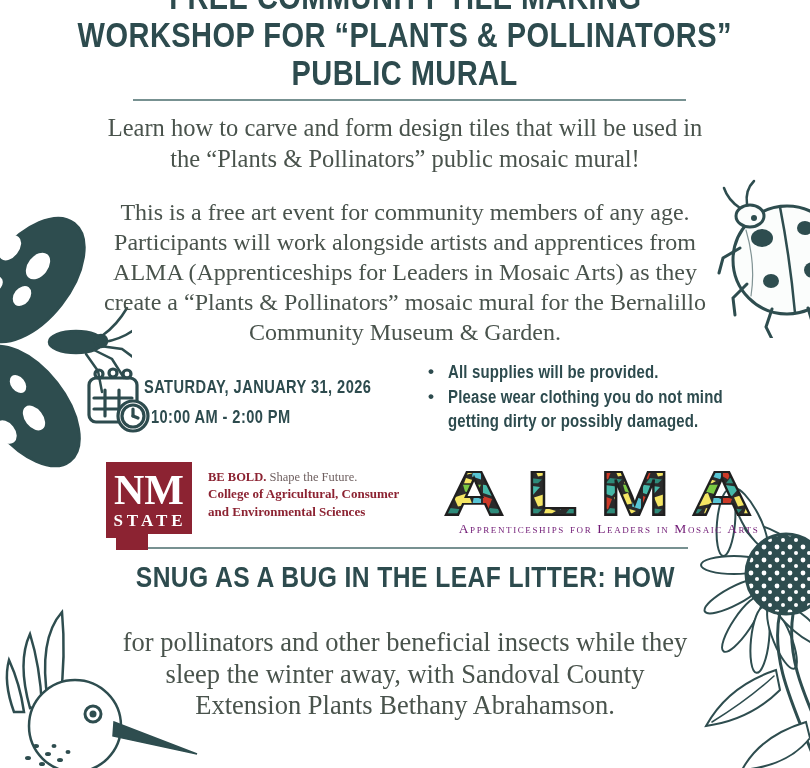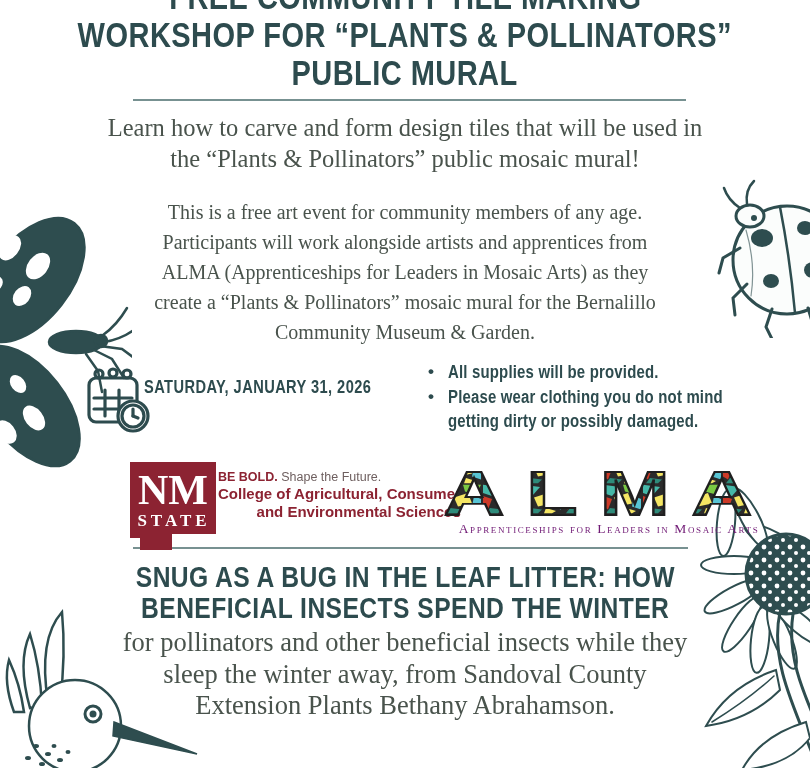--- a/index.html
+++ b/index.html
@@ -12,40 +12,40 @@
   .hline>span{display:inline-block;transform:scale(0.88,1.06);transform-origin:center;letter-spacing:.5px;}
   .title{top:-22px;left:0;width:810px;text-align:center;font-size:33px;line-height:38px;}
   .h2{top:561px;left:0;width:810px;text-align:center;font-size:28px;line-height:31px;}
   
   .divider{position:absolute;height:2px;background:#5F7E7E;opacity:.85;}
   .div1{top:99px;left:133px;width:553px;}
   .div2{top:547px;left:133px;width:555px;}
   
   .para{position:absolute;left:55px;width:700px;text-align:center;color:#49534C;}
   .p1{top:112px;font-size:24.5px;line-height:31px;}
-  .p2{top:197px;font-size:20px;line-height:30px;}
+  .p2{top:197px;font-size:24px;line-height:30px;}
   .p3{top:627px;font-size:26.5px;line-height:31.5px;}
   
   .cal{left:86px;top:366px;}
   .dateblock{left:144px;top:373px;color:#2D4B4E;font-family:"Liberation Sans",sans-serif;
              font-weight:700;font-size:17px;line-height:30px;}
   .dateblock .hl{display:block;white-space:nowrap;}
   .dateblock .hl>span{display:inline-block;transform:scale(0.86,1.05);transform-origin:left center;letter-spacing:.5px;}
   .dateblock .time>span{margin-left:7px;}
   .notes{left:428px;top:360px;width:345px;color:#2D4B4E;font-family:"Liberation Sans",sans-serif;
          font-weight:700;font-size:17px;line-height:23px;margin:0;padding:0;list-style:none;}
   .notes li{display:flex;margin:0 0 2px 0;}
   .notes .dot{width:20px;flex:0 0 20px;font-size:17px;}
   .notes .ntext{display:inline-block;transform:scale(0.88,1.04);transform-origin:left top;letter-spacing:.2px;}
   
-  .nmsu{left:106px;top:462px;display:flex;gap:0;align-items:flex-start;font-family:"Liberation Sans",sans-serif;margin-left:24px;}
-  .nmsu-text{padding-top:7px;}
+  .nmsu{left:106px;top:462px;display:flex;gap:14px;align-items:flex-start;font-family:"Liberation Sans",sans-serif;}
+  .nmsu-text{padding-top:7px;font-family:Liberation Serif, serif;}
   .tagline{font-size:12.5px;line-height:16px;color:#6E5F5F;}
   .tagline .bold{font-weight:700;color:#8C2332;}
-  .college{font-size:15px;line-height:18px;font-weight:700;color:#8C2332;text-align:right;}
+  .college{font-size:13px;line-height:18px;font-weight:700;color:#8C2332;}
   
   .alma{left:413px;top:454px;width:334px;text-align:center;margin-left:29px;}
   .alma-caption{margin-top:1px;font-family:"Liberation Serif",serif;font-variant:small-caps;
                 font-size:13.5px;letter-spacing:1.6px;color:#701a75;white-space:nowrap;}
   svg{display:block;}
   .art{position:absolute;z-index:0;}
   .txt{z-index:2;}
 </style>
 </head>
 <body>
@@ -193,20 +193,21 @@
         <line x1="8" y1="43" x2="46" y2="43"></line>
         <circle cx="47" cy="50" r="15" fill="#ffffff"></circle>
         <circle cx="47" cy="50" r="11"></circle>
         <line x1="47" y1="50" x2="47" y2="43"></line>
         <line x1="47" y1="50" x2="52" y2="52"></line>
       </g>
     </svg>
   </div>
   <div class="layer txt dateblock">
     <div class="hl"><span>SATURDAY, JANUARY 31, 2026</span></div>
+    <div class="hl time"><span>10:00 AM - 2:00 PM</span></div>
   </div>
 
   <ul class="layer txt notes">
     <li>
       <span class="dot">•</span>
       <span class="ntext">All supplies will be provided.</span>
     </li>
     <li>
       <span class="dot">•</span>
       <span class="ntext">Please wear clothing you do not mind getting dirty or possibly damaged.</span>
@@ -244,22 +245,21 @@
       </defs>
       <text x="167" y="82" text-anchor="middle" transform="scale(1,0.75)" font-family="Liberation Sans, sans-serif" font-weight="700" font-size="84" letter-spacing="22" fill="url(#mosaic)" stroke="#1f1f1f" stroke-width="2.5">ALMA</text>
     </svg>
     <div class="alma-caption">Apprenticeships for Leaders in Mosaic Arts</div>
   </div>
 
   <div class="divider div2"></div>
 
   <div class="layer txt h2 heading">
     <div class="hline"><span>SNUG AS A BUG IN THE LEAF LITTER: HOW</span></div>
-    <div class="hline"><span>BENEFICIAL INSECTS SPEND THE WINTER</span></div>
   </div>
 
   <div class="para p3 txt">
     <div>for pollinators and other beneficial insects while they</div>
-    <div>sleep the winter away, from Sandoval County</div>
+    <div>sleep the winter away, with Sandoval County</div>
     <div>Extension Plants Bethany Abrahamson.</div>
   </div>
 
 </div>
 
 </body></html>

